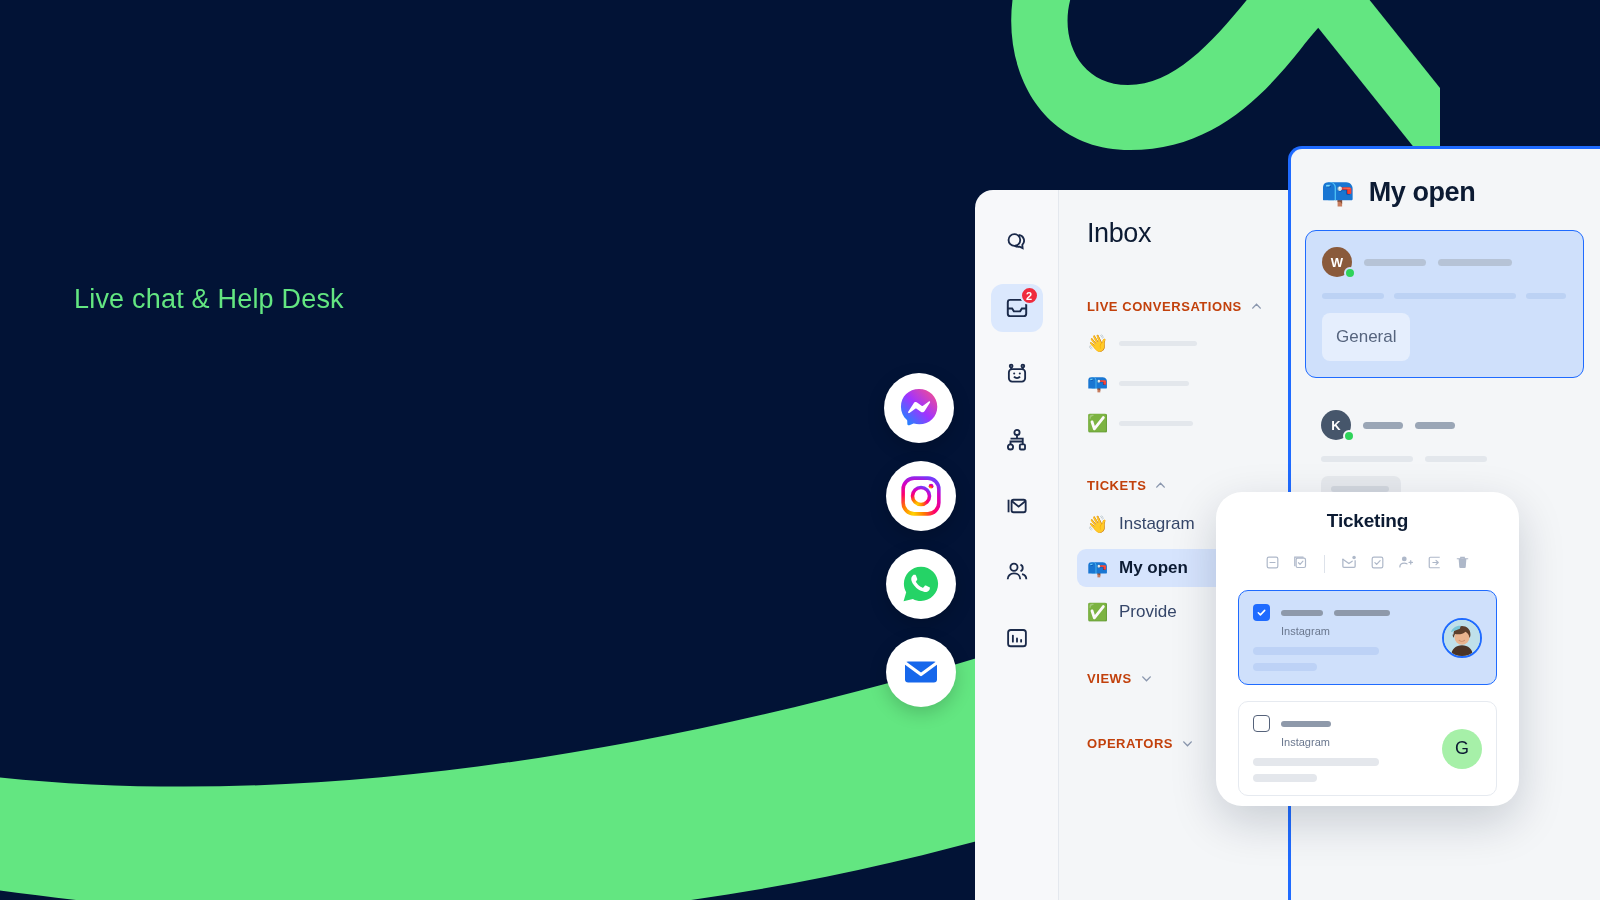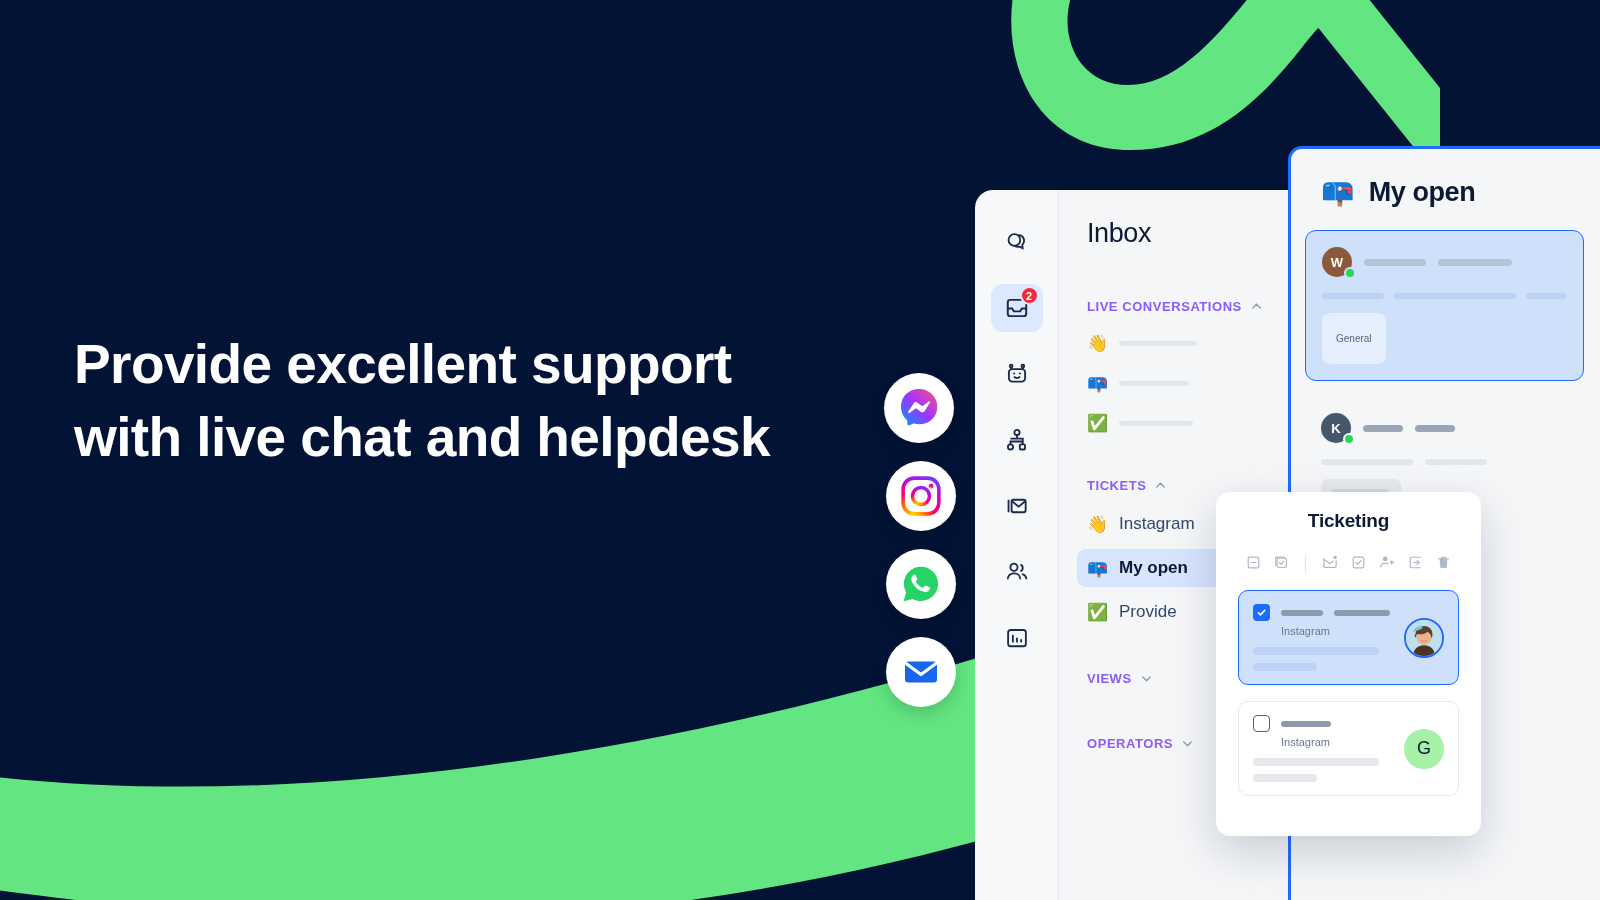--- a/index.html
+++ b/index.html
@@ -99,21 +99,21 @@
     border-left:1px solid #e4e8ee;
   }
   .inbox-title {
     margin:28px 0 0 28px;
     font-size:27px; font-weight:400; color:#0c1b33;
     letter-spacing:-.4px;
   }
   .sec-head {
     margin:50px 0 0 28px;
     display:flex; align-items:center; gap:8px;
-    font-size:13px; font-weight:700; color:#8b5cf6;
+    font-size:13px; font-weight:700; color:#c2410c;
     letter-spacing:.55px;
   }
   .chev { color:#8a97ae; display:inline-flex; }
 
   .conv-row {
     margin:18px 0 0 28px;
     display:flex; align-items:center; gap:12px;
     height:22px;
   }
   .emoji { font-size:17px; line-height:1; width:20px; text-align:center; }
@@ -157,35 +157,35 @@
   }
   .avatar .dot {
     position:absolute; right:-4px; bottom:-2px;
     width:12px; height:12px; border-radius:50%;
     background:#2fd35a; border:2px solid #f4f6f8;
   }
   .thread.active .avatar .dot { border-color:#cfe0fb; }
   .tag-pill {
     margin-top:14px;
     display:inline-block;
-    padding:20px 14px;
+    padding:14px 14px;
     border-radius:8px;
     background:rgba(255,255,255,.45);
-    color:#56647e; font-size:10px;
+    color:#56647e; font-size:17px;
   }
 
   
   #ticketing-card {
     position:absolute;
     left:1216px; top:492px;
-    width:265px;
+    width:303px;
     background:#fff;
-    border-radius:14px;
+    border-radius:26px;
     box-shadow:0 16px 46px rgba(8,22,51,.18);
-    padding:18px 22px 40px;
+    padding:18px 22px 10px;
     z-index:9;
   }
   .tk-title { text-align:center; font-size:19px; font-weight:700; color:#0c1b33; letter-spacing:-.2px; }
   .tk-toolbar {
     margin-top:22px;
     display:flex; align-items:center; justify-content:center; gap:13px;
     color:#aeb8c9;
   }
   .tk-sep { width:1px; height:18px; background:#dde2ea; margin:0 3px; }
   .tk-row {
@@ -226,24 +226,21 @@
   </svg>
 
   <svg class="swoosh" viewBox="0 0 1760 420" preserveAspectRatio="none">
     <path d="M0 170 C 420 230, 900 120, 1330 -40 L 1760 -210 L 1760 -40
              C 1300 180, 880 330, 420 320 C 270 317, 120 300, 0 282 Z" fill="#63E681"></path>
   </svg>
 
 </div>
 
 <div id="hero">
-  <div class="headline">
-    <div>Provide excellent support</div>
-    <div>with live chat and helpdesk</div>
-  </div>
+  <div class="eyebrow">Live chat &amp; Help Desk</div>
 </div>
 
 <div id="channels">
 
   <div class="channel-badge">
     <svg width="42" height="42" viewBox="0 0 40 40">
       <defs>
           <linearGradient id="mgr" x1="0" y1="1" x2="1" y2="0">
         <stop offset="0%" stop-color="#0099FF"></stop>
             <stop offset="50%" stop-color="#A033FF"></stop>

